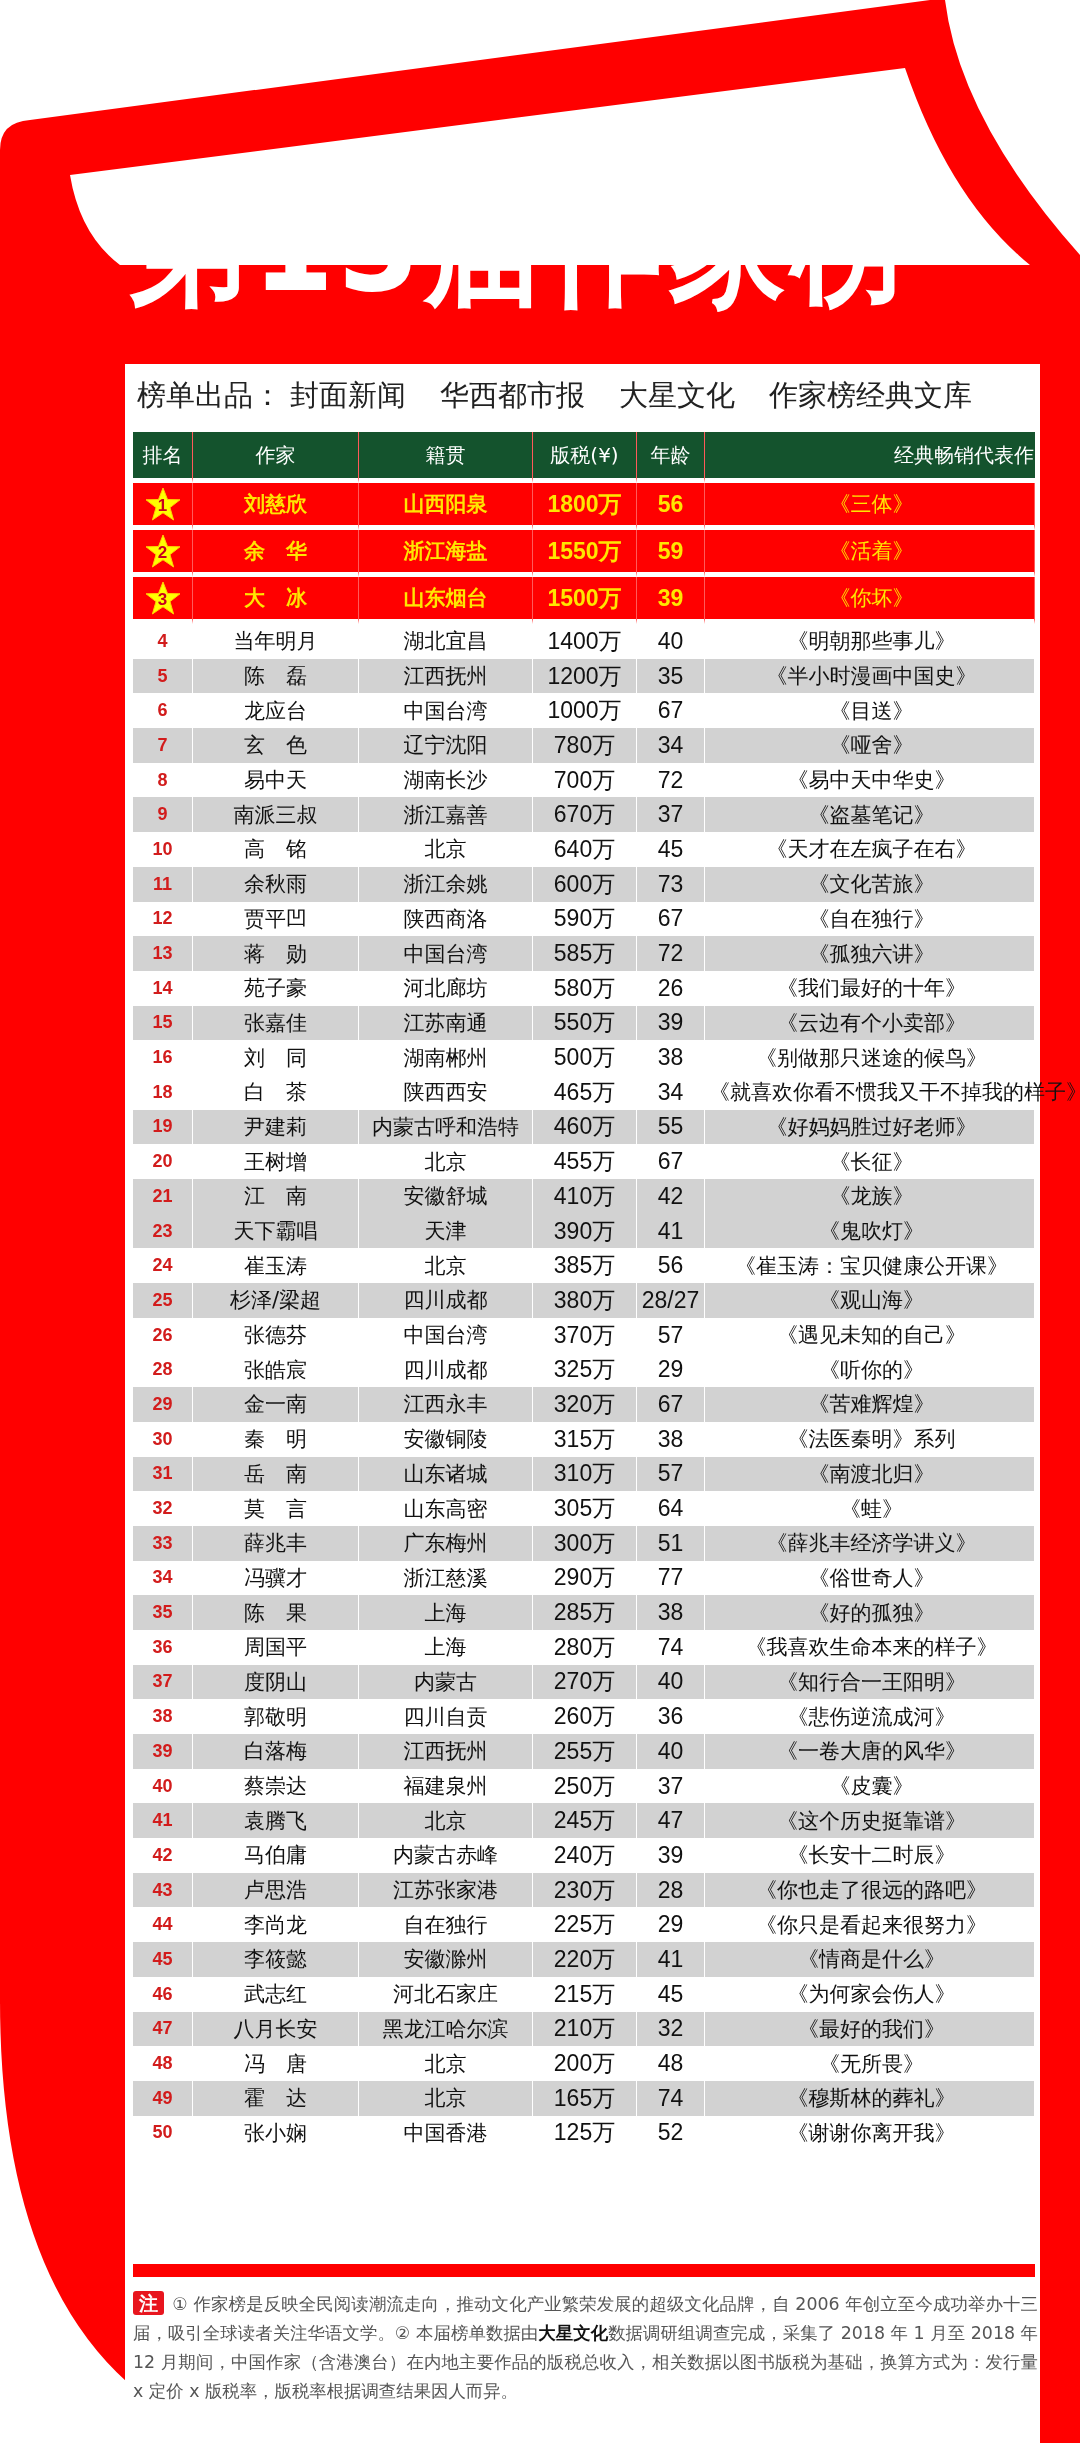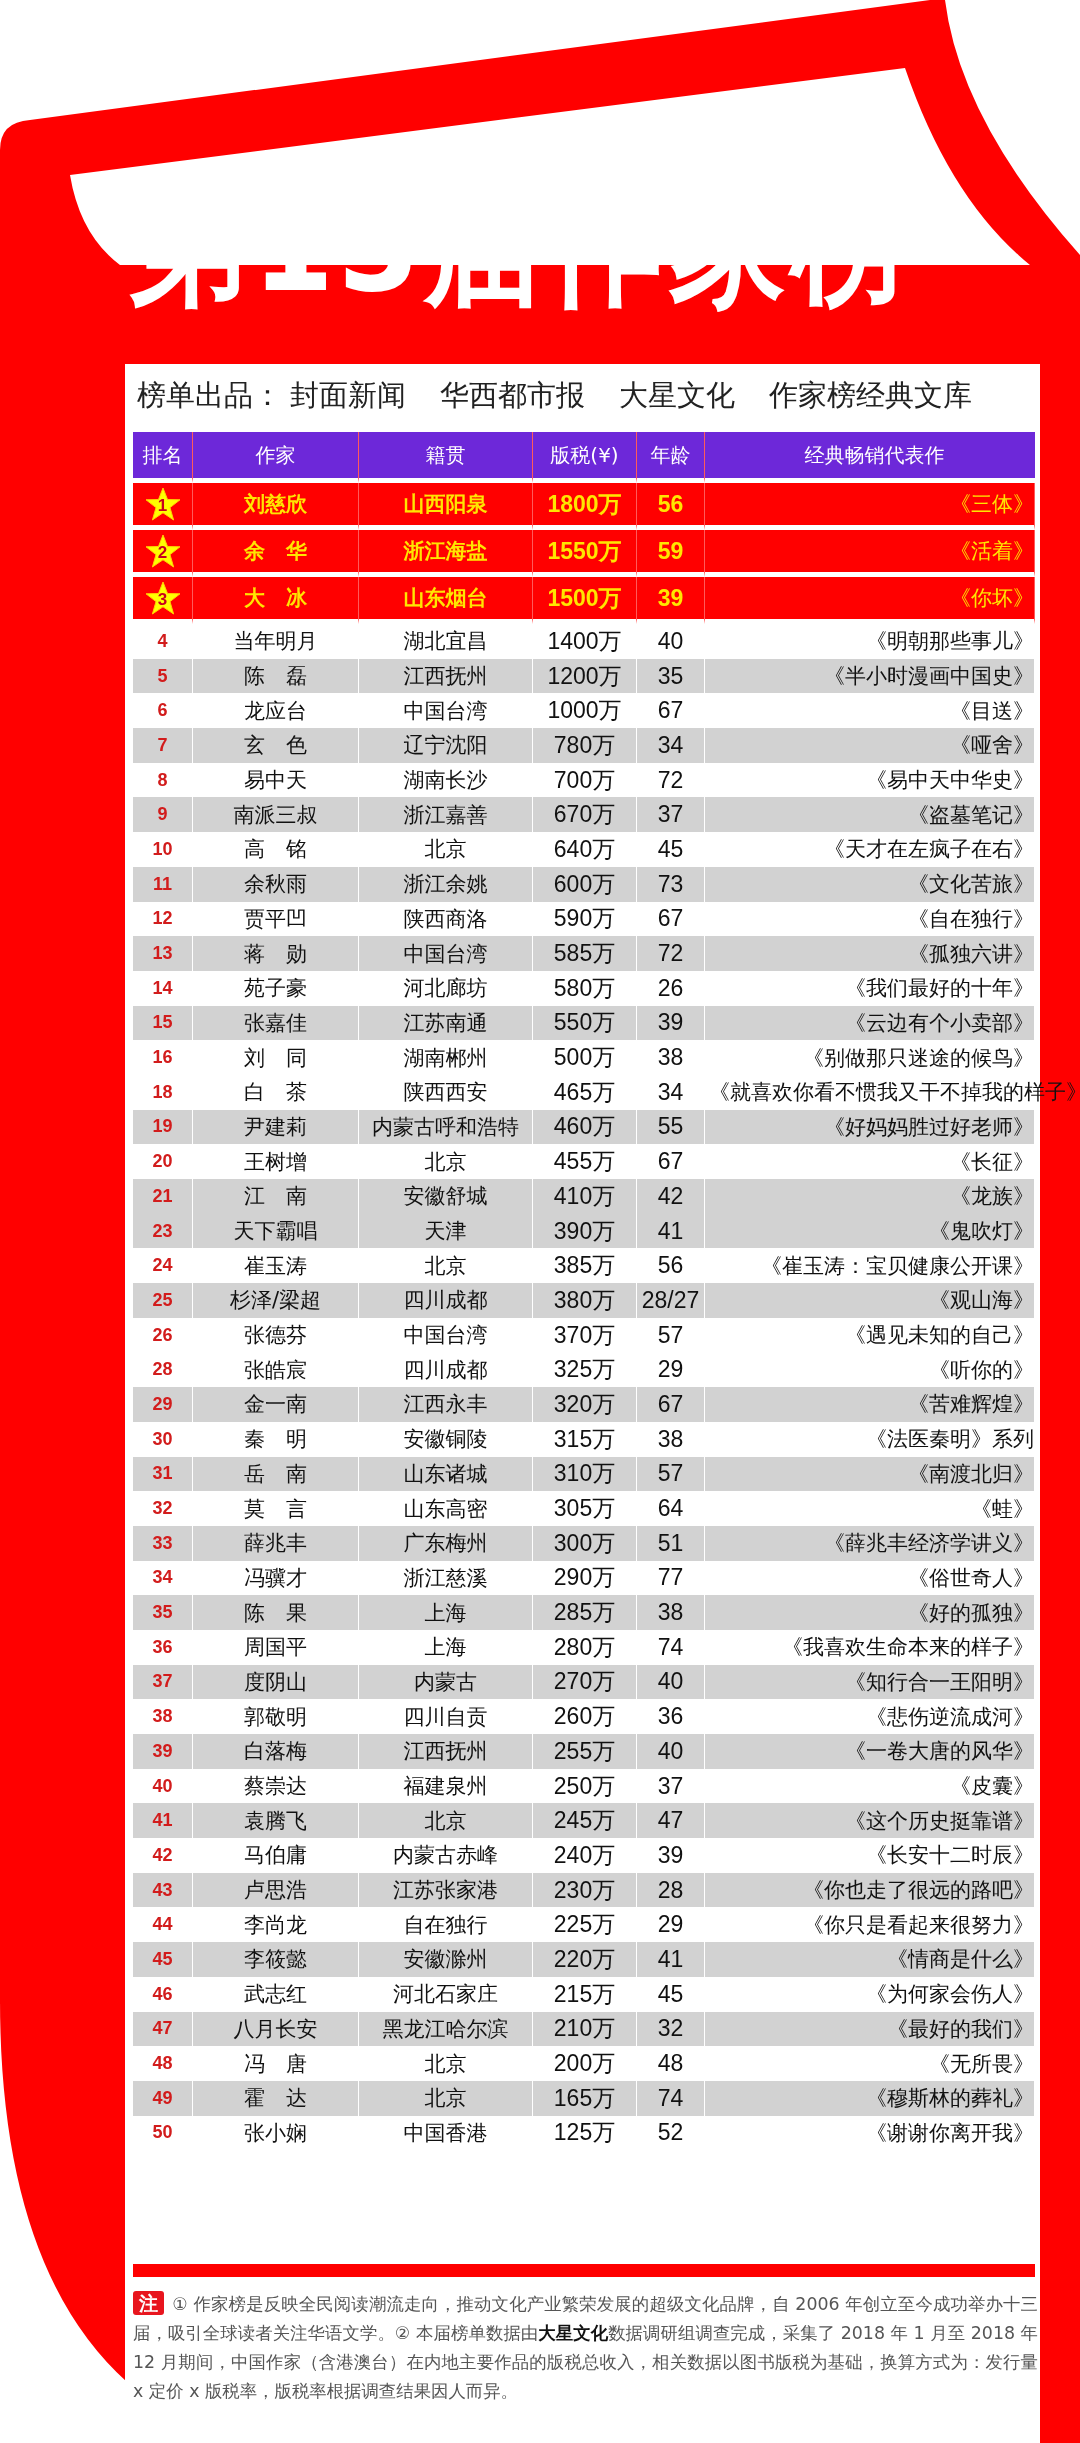--- a/index.html
+++ b/index.html
@@ -12,28 +12,28 @@
   .reg { position:absolute; left:1040px; top:176px; width:22px; height:22px; border:2px solid #fff;
          border-radius:50%; color:#fff; font-size:15px; line-height:22px; text-align:center; font-weight:bold; }
   .panel { position:absolute; left:125px; top:364px; width:915px; height:2440px; background:#ffffff; }
   .producers { position:absolute; left:12px; top:12px; width:895px; height:44px; font-size:29px; color:#222;
                font-family:"DejaVu Sans",sans-serif; white-space:nowrap; display:flex; gap:0; }
   .producers span { margin-right:34px; }
   .producers span.lbl { margin-right:8px; }
   table { position:absolute; left:8px; top:68px; width:902px; border-collapse:separate; border-spacing:0; table-layout:fixed; }
   col.c1 { width:60px; } col.c2 { width:166px; } col.c3 { width:174px; } col.c4 { width:104px; }
   col.c5 { width:68px; } col.c6 { width:330px; }
-  th { background:#6d28d9; color:#fff; font-weight:normal; font-size:20px; height:44px;
+  th { background:#14532d; color:#fff; font-weight:normal; font-size:20px; height:44px;
        font-family:"DejaVu Sans",sans-serif; border-right:1px solid #ff5a5a; border-bottom:5px solid #fff;margin-top:16px; }
-  th:last-child { text-align:center; padding-left:10px; border-right:none;font-family:Liberation Mono, monospace; }
+  th:last-child { text-align:right; padding-left:10px; border-right:none;font-family:Liberation Mono, monospace; }
   td { height:34.7px; font-size:21px; color:#111; text-align:center; padding:0; white-space:nowrap;
        font-family:"DejaVu Sans",sans-serif; border-right:1px solid #fff; }
   td.rank { color:#d21c1c; font-weight:bold; font-size:18px; font-family:"Liberation Sans",sans-serif; }
   td.num { font-family:"Liberation Sans",sans-serif; font-size:23px; }
-  td.work { text-align:right; padding-left:4px; overflow:visible; }
+  td.work { text-align:center; padding-left:4px; overflow:visible; }
   tr.alt td { background:#d2d2d2; }
   tr.top td { background:#ff0000; color:#ffe600; font-weight:bold; height:42px; border-bottom:5px solid #fff; border-right:1px solid #ff5a5a; }
   tr.top td.work { color:#ffe600; font-weight:normal; }
   .star { display:inline-block; position:relative; width:36px; height:34px; vertical-align:middle; }
   .star svg { position:absolute; left:0; top:0; }
   .star span { position:absolute; left:0; width:36px; top:9px; text-align:center; color:#c8001e;
                font-size:17px; font-weight:bold; font-family:"Liberation Sans",sans-serif; }
   .redbar { position:absolute; left:8px; top:1900px; width:902px; height:13px; background:#ff0000; }
   .note { position:absolute; left:8px; top:1926px; width:905px; font-size:17.4px; line-height:29px; color:#555;
           font-family:"DejaVu Sans",sans-serif; text-align:justify; }

